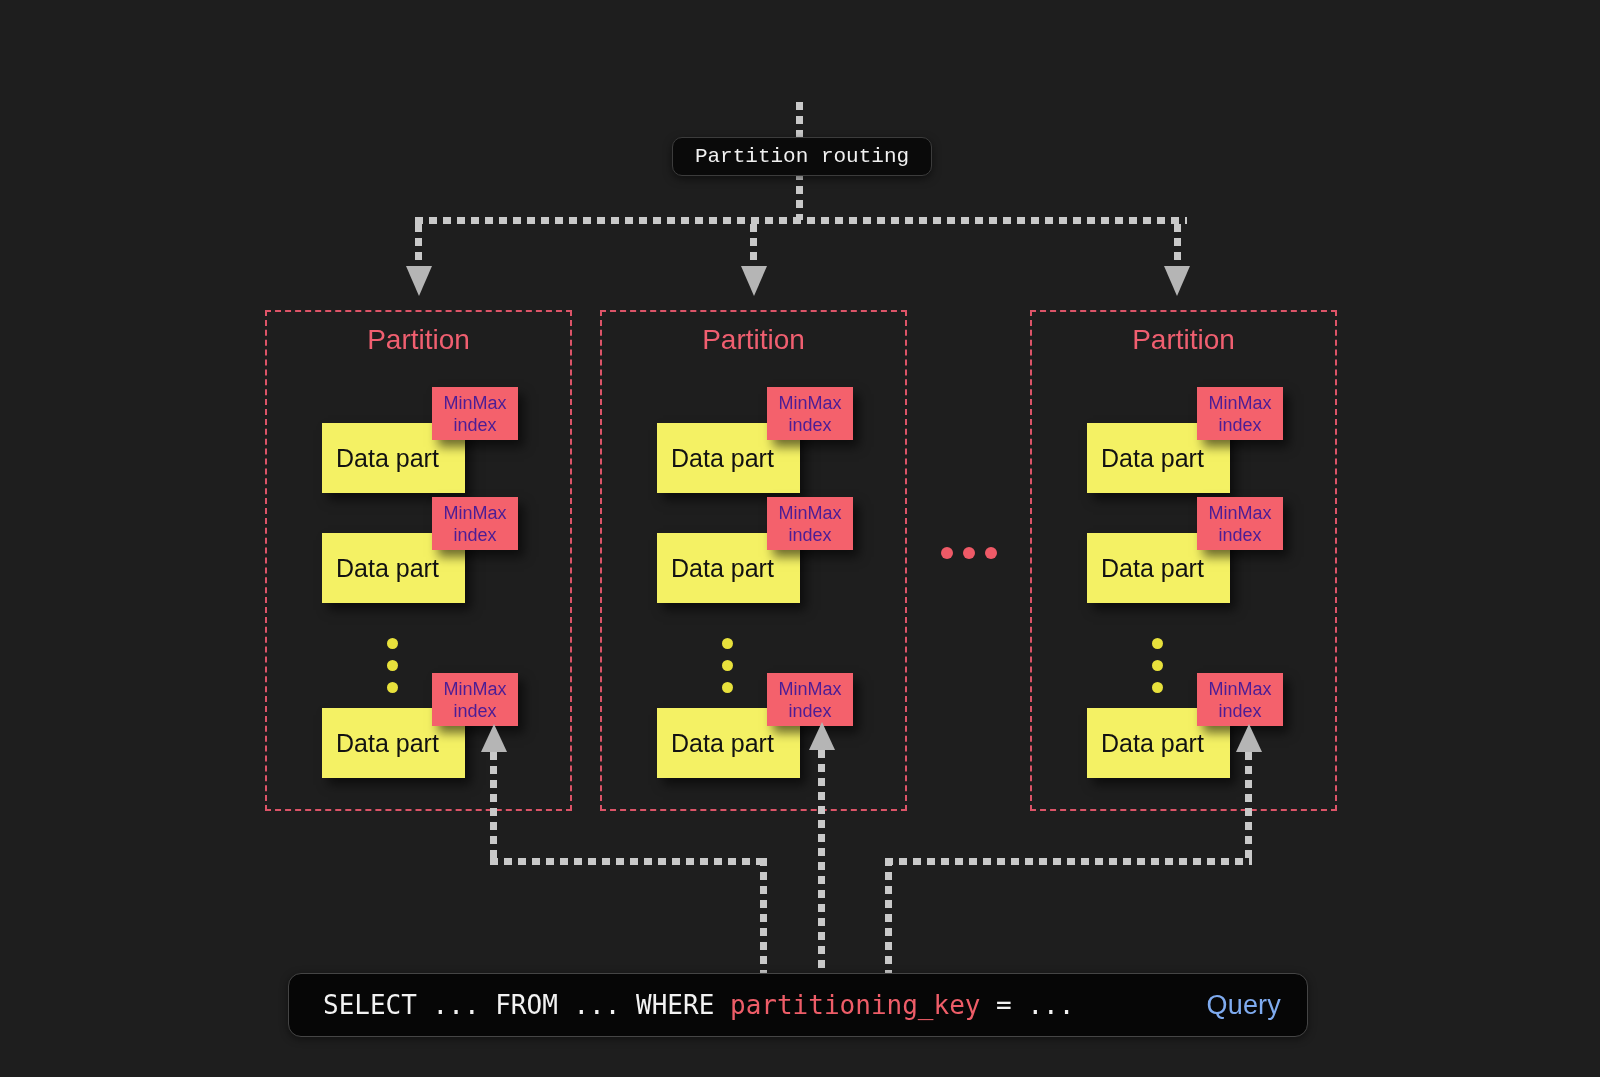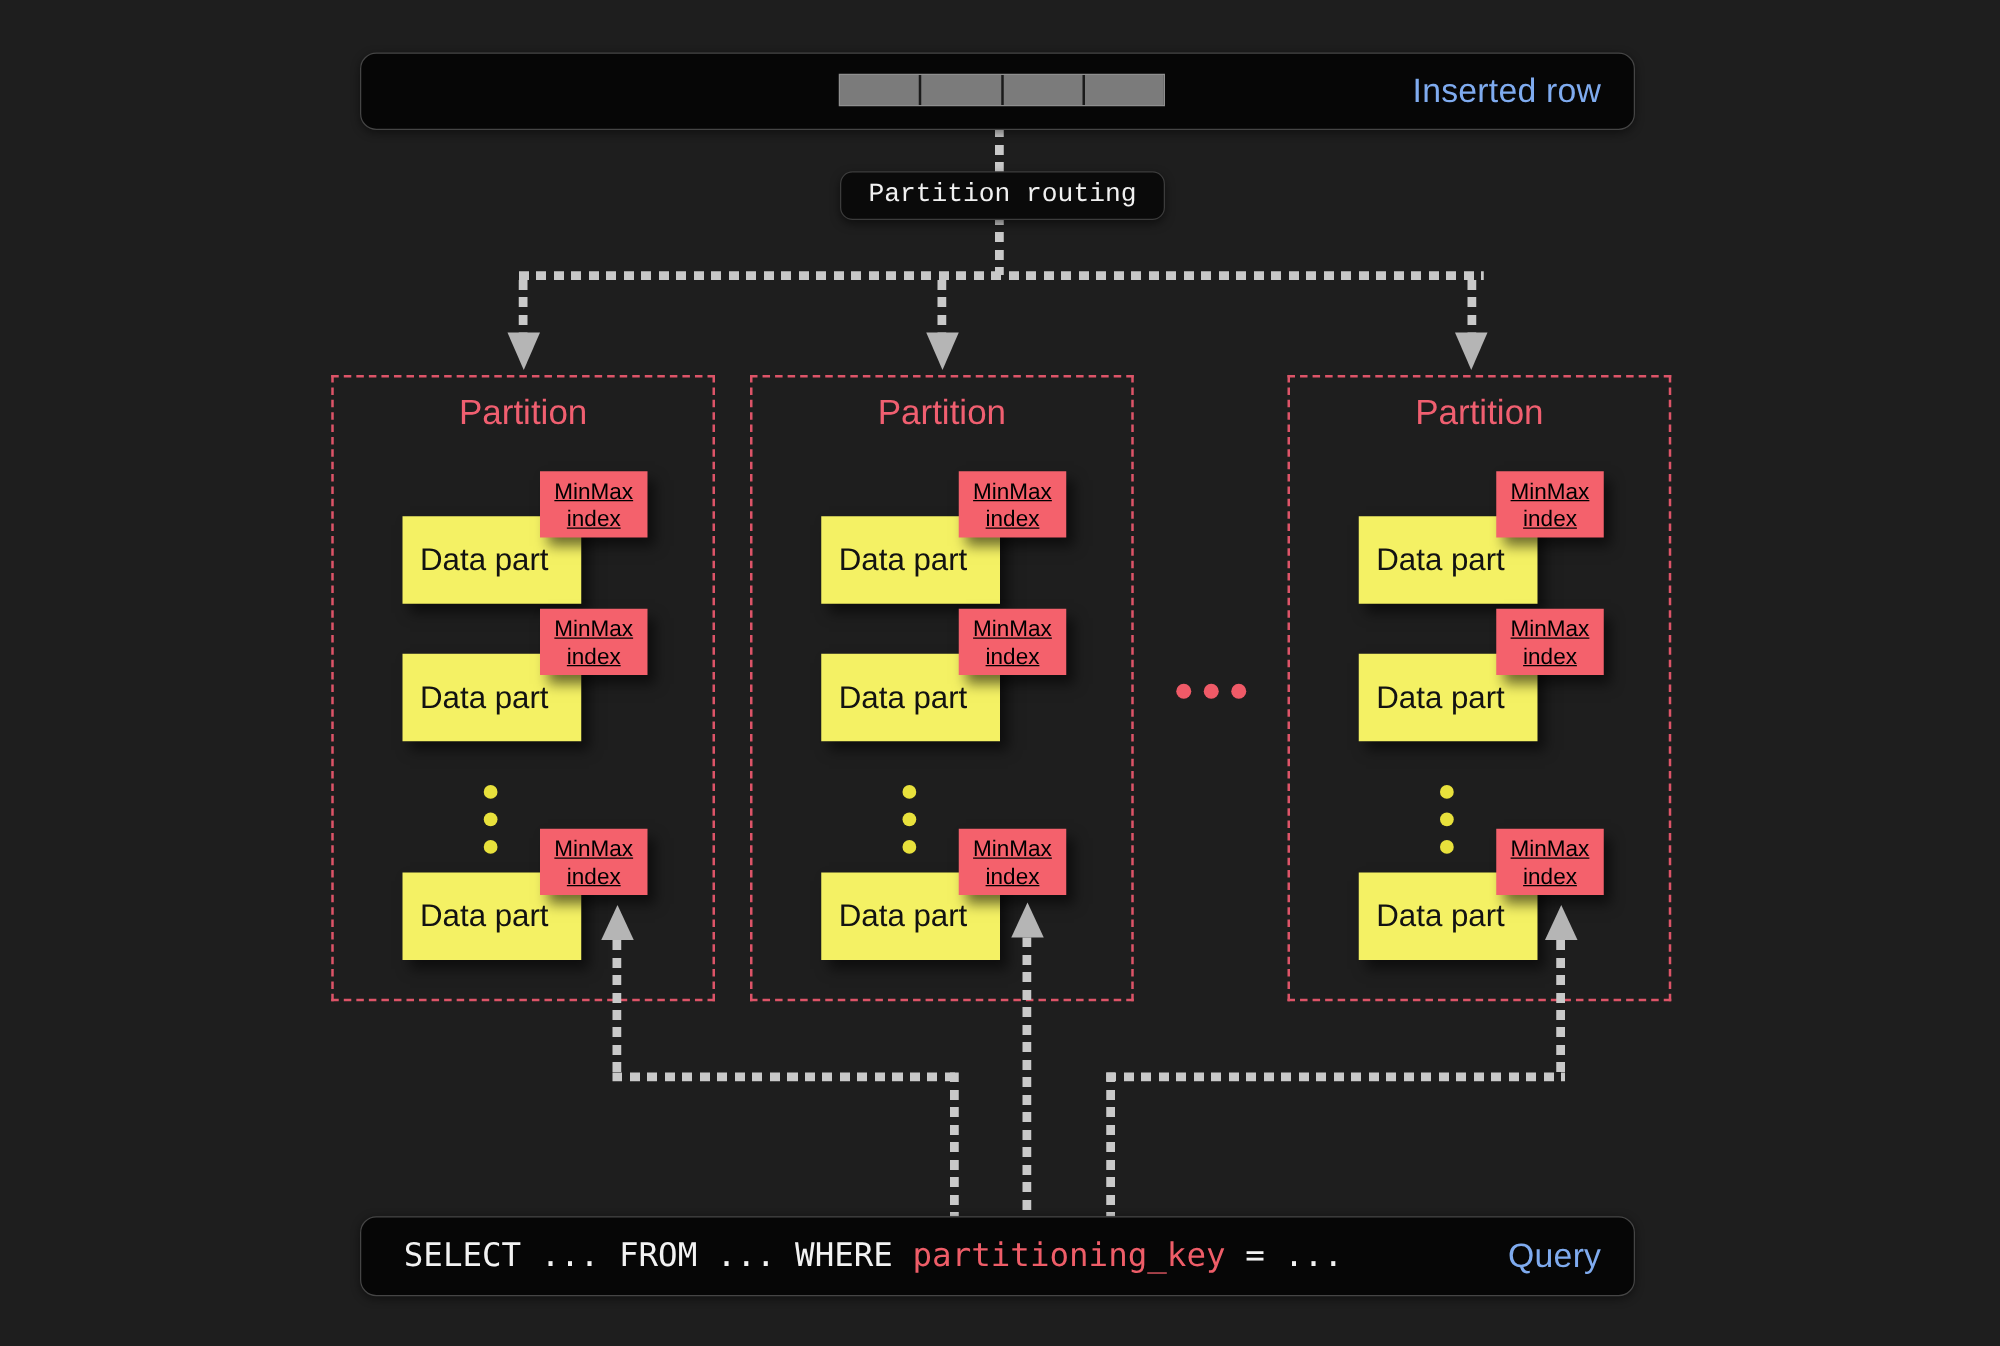--- a/index.html
+++ b/index.html
@@ -59,63 +59,54 @@
     border-left:13px solid transparent;border-right:13px solid transparent;
     border-top:30px solid #b5b5b5;
   }
   .arrow-up{
     position:absolute;width:0;height:0;z-index:2;
     border-left:13px solid transparent;border-right:13px solid transparent;
     border-bottom:28px solid #b5b5b5;
   }
   
   .partition{
-    position:absolute;top:300px;width:307px;height:501px;
+    position:absolute;top:310px;width:307px;height:501px;
     border:2px dashed #dd5468;box-sizing:border-box;z-index:1;
   }
   .partition-title{
     position:absolute;top:12px;left:0;width:100%;text-align:center;
     color:#f05f70;font-size:28px;
   }
   .dp-row{position:absolute;left:0;top:0;width:100%;height:0;}
   .data-part{
     position:absolute;left:55px;width:143px;height:70px;
     background:#f4f164;color:#121212;font-size:25px;
     display:flex;align-items:center;padding-left:14px;box-sizing:border-box;
     box-shadow:6px 7px 10px rgba(0,0,0,.55);z-index:1;
   }
   .minmax{
     position:absolute;left:165px;width:86px;height:53px;
-    background:#f4616c;color:#000000;font-size:18px;line-height:22px;
+    background:#f4616c;color:#4c1d95;font-size:18px;line-height:22px;
     display:flex;flex-direction:column;align-items:center;justify-content:center;
-    box-shadow:6px 7px 10px rgba(0,0,0,.55);z-index:2;text-align:center;text-decoration:underline;
+    box-shadow:6px 7px 10px rgba(0,0,0,.55);z-index:2;text-align:center;
   }
   .ydot{
     position:absolute;width:11px;height:11px;border-radius:50%;
     background:#e8e13c;left:120px;
   }
   .rdot{
     position:absolute;width:12px;height:12px;border-radius:50%;
     background:#ef5a67;top:547px;z-index:1;
   }
 </style>
 </head>
 <body>
 
 <div id="stage">
 
-  <div class="darkbox" id="top-box">
-    <div id="row-bar">
-      <div class="cell"></div>
-      <div class="cell"></div>
-      <div class="cell"></div>
-      <div class="cell"></div>
-    </div>
-    <div class="box-label-blue">Inserted row</div>
-  </div>
 
   <div class="vline" style="left:796px;top:102px;height:118px;"></div>
   <div class="hline" style="left:415px;top:217px;width:772px;"></div>
   <div class="vline" style="left:415px;top:224px;height:42px;"></div>
   <div class="vline" style="left:750px;top:224px;height:42px;"></div>
   <div class="vline" style="left:1174px;top:224px;height:42px;"></div>
   <div class="arrow-down" style="left:406px;top:266px;"></div>
   <div class="arrow-down" style="left:741px;top:266px;"></div>
   <div class="arrow-down" style="left:1164px;top:266px;"></div>
 

